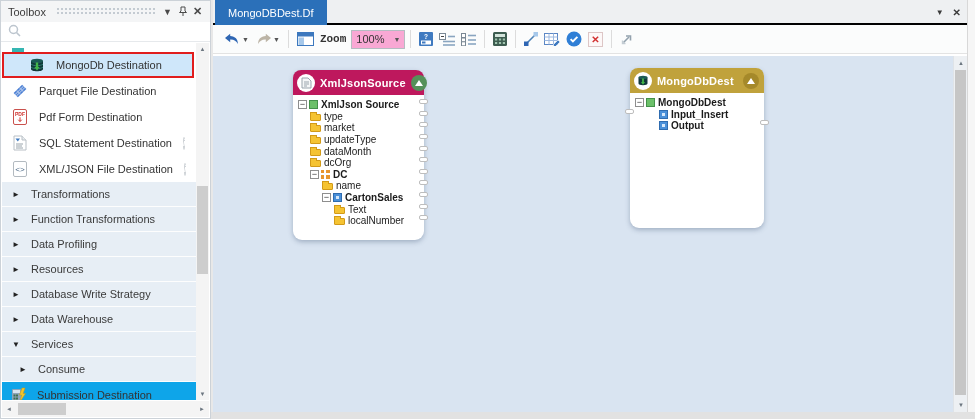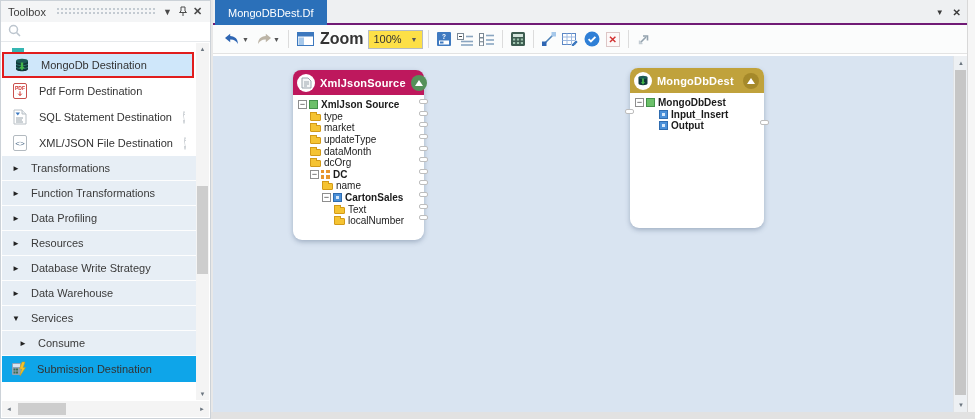--- a/index.html
+++ b/index.html
@@ -14,21 +14,21 @@
   .tb-dots { flex:1; height:9px; background-image:radial-gradient(#c4cbd2 1px, transparent 1.3px); background-size:4px 4px; margin:0 5px; }
   .hbtn { width:15px; height:16px; display:flex; align-items:center; justify-content:center; color:#4a4a4a; font-size:9px; cursor:default; }
   .tb-search { height:20px; border-bottom:1px solid #e6e9ec; display:flex; align-items:center; padding:0 7px; gap:4px; }
   .tb-search input { border:none; outline:none; flex:1; font-size:11px; color:#777; background:transparent; min-width:0; }
   .tb-search input::placeholder { color:#9aa2aa; }
 
   .tb-list { position:absolute; top:42px; left:1px; right:14px; bottom:18px; overflow:hidden; background:#fff; }
   .tb-partial { height:9px; padding-left:9px; overflow:hidden; }
   .tb-item { height:26px; display:flex; align-items:center; gap:11px; padding-left:9px; background:#fff; }
   .tb-item .lbl { font-size:11px; color:#333; white-space:nowrap; }
-  .tb-item.sel { background:#cfe7fa; border:2px solid #e11d1d; padding-left:9px; margin-right:2px; }
+  .tb-item.sel { background:#cfe7fa; border:2px solid #e11d1d; padding-left:24px; margin-right:2px; }
   .icn { width:17px; display:flex; justify-content:center; flex:none; }
   .info { margin-left:auto; margin-right:14px; width:13px; height:13px; border-radius:50%; background:#ccd1d5; color:#fff; font-size:9px; font-weight:bold; display:flex; align-items:center; justify-content:center; font-style:italic; }
   .tb-sec { height:25px; display:flex; align-items:center; gap:11px; padding-left:10px; background:#e7eef5; border-bottom:1px solid #fdfdfd; }
   .tb-sec .lbl { font-size:11px; color:#3a3a3a; white-space:nowrap; }
   .tb-sec .tri { font-size:8px; color:#222; width:8px; }
   .tb-sec.sub { padding-left:17px; }
   .tb-bottom { height:26px; display:flex; align-items:center; gap:10px; padding-left:8px; background:#0ea5e9; }
   .tb-bottom .lbl { font-size:11px; color:#333; }
 
   
@@ -36,31 +36,31 @@
   .sb-v .arr { position:absolute; left:0; width:13px; height:12px; display:flex; align-items:center; justify-content:center; font-size:6px; color:#6c7680; }
   .sb-v .arr.up { top:0; } .sb-v .arr.dn { bottom:0; }
   .sb-v .thumb { position:absolute; left:1px; right:1px; top:143px; height:88px; background:#cdcdcd; }
   .sb-h { position:absolute; left:1px; right:1px; bottom:1px; height:16px; background:#f4f4f4; }
   .sb-h .arr { position:absolute; top:0; height:16px; width:14px; display:flex; align-items:center; justify-content:center; font-size:6px; color:#6c7680; }
   .sb-h .arr.lf { left:0; } .sb-h .arr.rt { right:0; }
   .sb-h .thumb { position:absolute; top:2px; bottom:2px; left:16px; width:48px; background:#cdcdcd; }
 
   
   .doc { position:absolute; left:213px; top:0; width:754px; height:412px; background:#fff; }
-  .tabbar { position:relative; height:25px; background:#eef0f2; border-bottom:2px solid #701a75; }
+  .tabbar { position:relative; height:25px; background:#eef0f2; border-bottom:2px solid #000000; }
   .tab { position:absolute; left:2px; top:0; height:25px; background:#2b70b9; color:#fff; font-size:11px; display:flex; align-items:center; padding:0 13px; }
   .tab-ctrls { position:absolute; right:6px; top:0; height:25px; display:flex; align-items:center; gap:9px; color:#3a3a3a; }
   .tab-ctrls .c { font-size:10px; cursor:default; }
 
   .toolbar { height:29px; background:#fbfcfc; border-bottom:1px solid #e3e3e3; display:flex; align-items:center; padding-left:8px; }
   .tbtn { height:22px; padding:0 3px; display:flex; align-items:center; justify-content:center; }
   .caret { font-size:7px; color:#555; margin-left:1px; }
   .tsep { width:1px; height:18px; background:#dcdcdc; margin:0 5px; flex:none; }
-  .zoomlbl { font-size:16px; color:#333; margin:0 5px 0 3px; font-weight:bold; }
-  .zoombox { display:flex; align-items:center; border:1px solid #b6bcc2; background:#fde047; height:19px; padding:0 4px; font-size:11px; color:#333; gap:8px; }
+  .zoomlbl { font-size:11px; color:#333; margin:0 5px 0 3px; font-weight:bold;font-family:Liberation Mono, monospace; }
+  .zoombox { display:flex; align-items:center; border:1px solid #b6bcc2; background:#f9a8d4; height:19px; padding:0 4px; font-size:11px; color:#333; gap:8px; }
   .redx { border:1px solid #ddc6c6; background:#fdf8f8; color:#d23030; font-size:10px; font-weight:bold; padding:0 2px; line-height:13px; }
 
   .canvasarea { position:absolute; left:0; top:56px; right:0; bottom:0; background:#d9e4f1; overflow:hidden; }
   .cv-v { position:absolute; right:0; top:0; bottom:0; width:14px; background:#edf0f3; border-left:1px solid #dfe3e7; }
   .cv-v .arr { position:absolute; left:0; width:14px; height:14px; display:flex; align-items:center; justify-content:center; font-size:6px; color:#6c7680; }
   .cv-v .arr.up { top:0; } .cv-v .arr.dn { bottom:0; }
   .cv-v .thumb { position:absolute; left:1px; right:1px; top:14px; bottom:17px; background:#c6c6c6; }
 
   
   .node { position:absolute; background:#fff; border-radius:9px; box-shadow:0 2px 5px rgba(90,110,140,.45); }
@@ -137,20 +137,34 @@
               <path d="M2 4v8c0 1.3 2.7 2.3 6 2.3s6-1 6-2.3V4" fill="#12383a"></path>
               <ellipse cx="8" cy="4" rx="6" ry="2.3" fill="#1c5a55"></ellipse>
               <path d="M2 7.2c1.5 1 3.8 1.5 6 1.5s4.5-.5 6-1.5" stroke="#2e7d72" fill="none"></path>
               <path d="M2 10.2c1.5 1 3.8 1.5 6 1.5s4.5-.5 6-1.5" stroke="#2e7d72" fill="none"></path>
               <path d="M8 13.6 5.3 10h1.5V5.4h2.4V10h1.5z" fill="#43b649"></path>
             </svg>
         </span>
         <span class="lbl">MongoDb Destination</span>
       </div>
 
+      <div class="tb-item">
+        <span class="icn">
+          <svg width="16" height="16" viewBox="0 0 16 16">
+              <g transform="rotate(-45 8 8)">
+                <rect x="2" y="5" width="12" height="6" fill="#4a7fd4"></rect>
+                <line x1="2" y1="7" x2="14" y2="7" stroke="#a9c1ea"></line>
+                <line x1="2" y1="9" x2="14" y2="9" stroke="#a9c1ea"></line>
+                <line x1="6" y1="5" x2="6" y2="11" stroke="#a9c1ea"></line>
+                <line x1="10" y1="5" x2="10" y2="11" stroke="#a9c1ea"></line>
+              </g>
+            </svg>
+        </span>
+        <span class="lbl">Parquet File Destination</span>
+      </div>
 
       <div class="tb-item">
         <span class="icn">
           <svg width="14" height="16" viewBox="0 0 14 16">
               <rect x=".5" y=".5" width="13" height="15" rx="1.5" fill="#fff" stroke="#c9514d"></rect>
               <text x="7" y="6.5" font-size="5" fill="#d0342f" text-anchor="middle" font-weight="bold" font-family="Liberation Sans">PDF</text>
               <path d="M7 8.3v4.2M5.2 10.7 7 12.5l1.8-1.8" stroke="#d0342f" fill="none"></path>
             </svg>
         </span>
         <span class="lbl">Pdf Form Destination</span>

